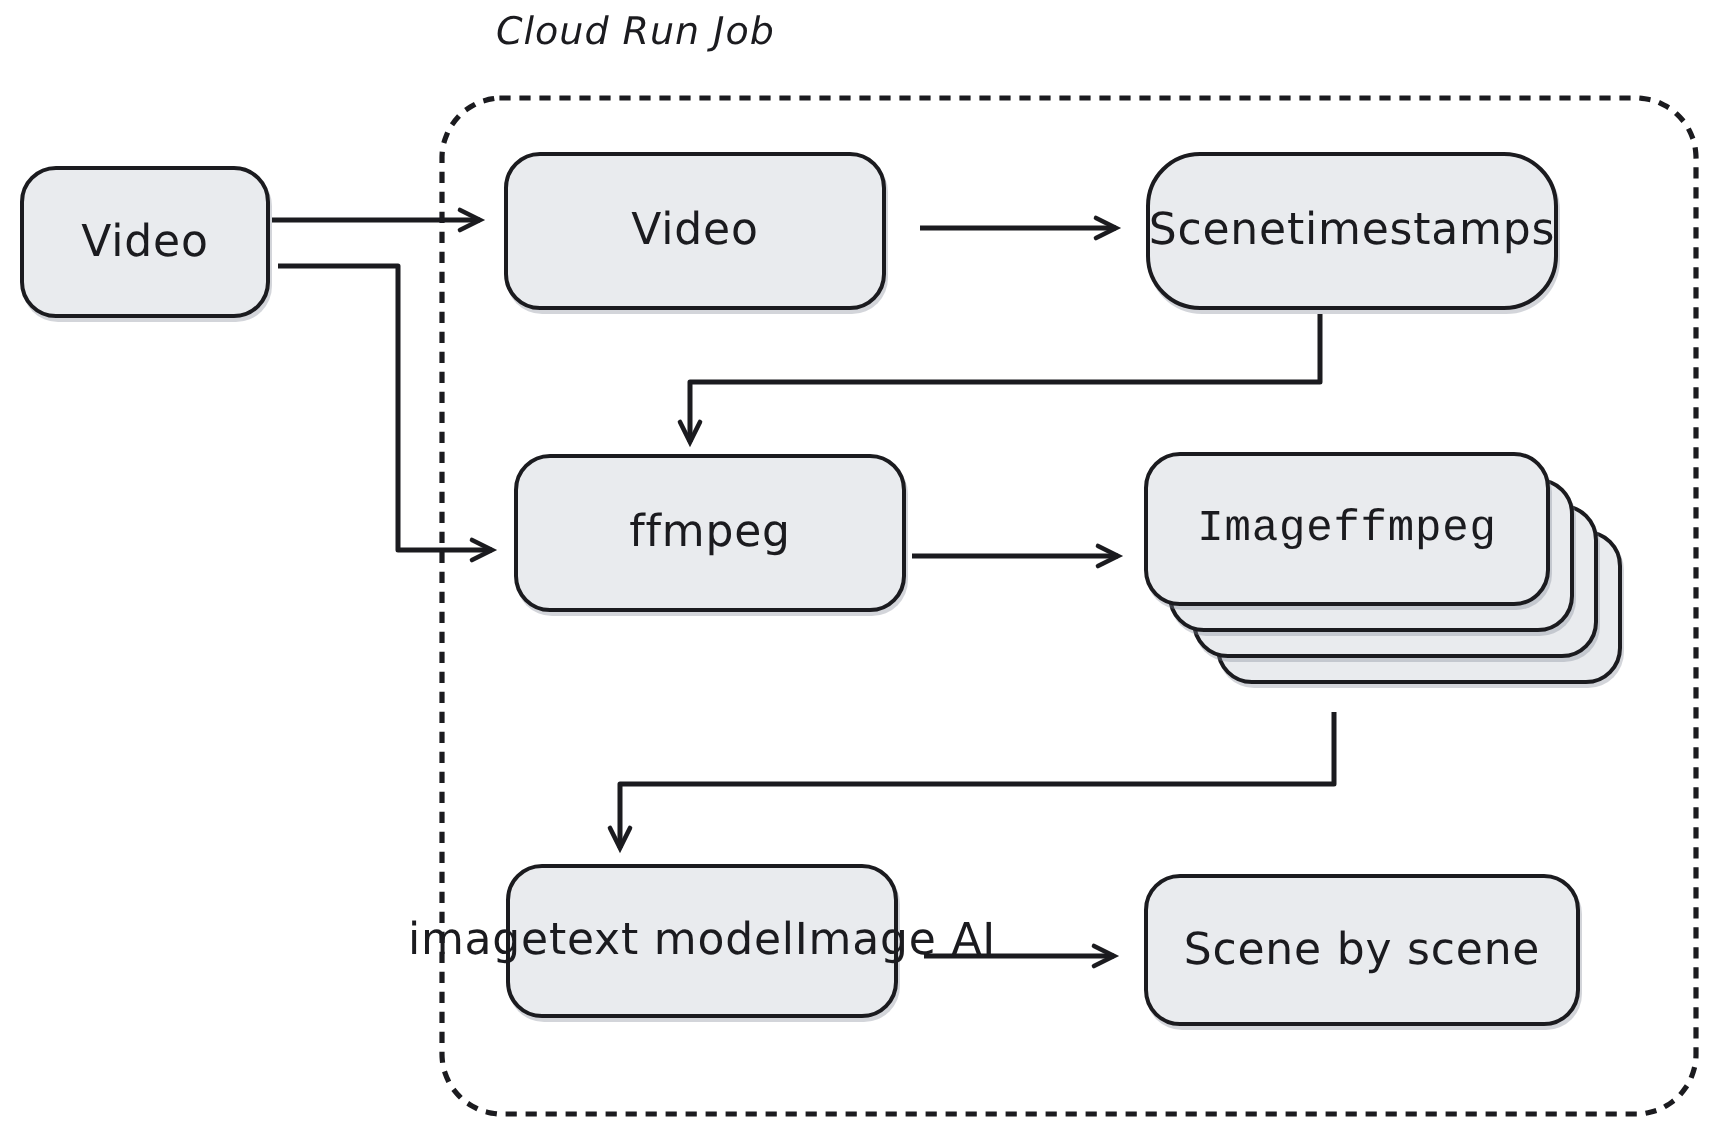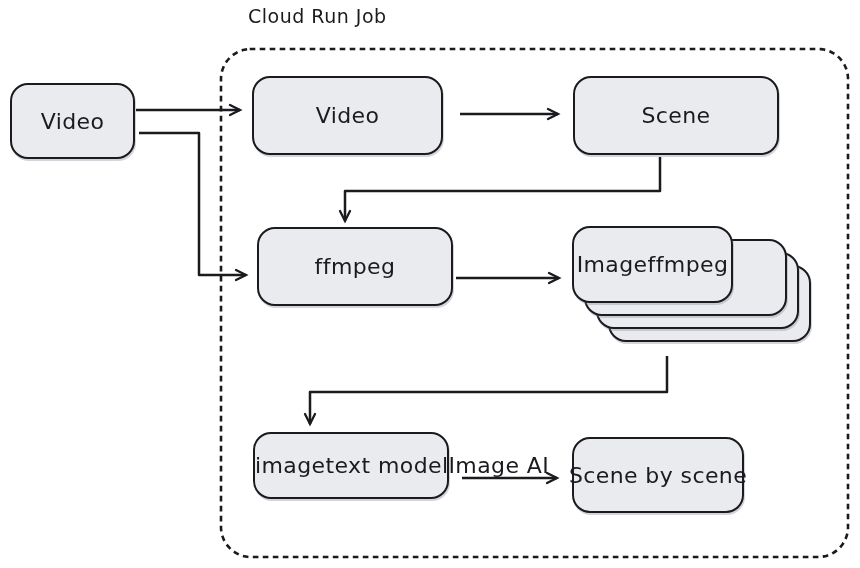--- a/index.html
+++ b/index.html
@@ -20,20 +20,21 @@
     background:var(--bg);
     overflow:hidden;
   }
   .diagram-title{
     position:absolute;
     left:248px;
     top:5px;
     font-size:19px;
     letter-spacing:0.5px;
     white-space:nowrap;
+    font-style:italic;
   }
   svg.layer{
     position:absolute;
     left:0; top:0;
     width:860px; height:568px;
     pointer-events:none;
   }
   .dotted-border{
     stroke:var(--stroke);
     stroke-width:2.6;
@@ -105,38 +106,39 @@
   <div class="diagram-title">Cloud Run Job</div>
 
   <div class="node" style="left:10px; top:83px; width:125px; height:76px;">
     <span>Video</span>
   </div>
 
   <div class="node" style="left:252px; top:76px; width:191px; height:79px;">
     <span>Video</span>
   </div>
 
-  <div class="node" style="left:573px; top:76px; width:206px; height:79px;">
+  <div class="node" style="left:573px; top:76px; width:206px; height:79px;border-radius:27px;">
     <span>Scene</span>
+    <span>timestamps</span>
   </div>
 
   <div class="node" style="left:257px; top:227px; width:196px; height:79px;">
     <span>ffmpeg</span>
   </div>
 
   <div class="stack-layer" style="left:608px; top:265px; width:203px; height:77px;"></div>
   <div class="stack-layer" style="left:596px; top:252px; width:203px; height:77px;"></div>
   <div class="stack-layer" style="left:584px; top:239px; width:203px; height:77px;"></div>
-  <div class="node" style="left:572px; top:226px; width:161px; height:77px;">
+  <div class="node" style="left:572px; top:226px; width:203px; height:77px;font-family:Liberation Mono, monospace;">
     <span>Image</span>
     <span>ffmpeg</span>
   </div>
 
-  <div class="node" style="left:253px; top:432px; width:196px; height:67px;justify-content:space-between;">
+  <div class="node" style="left:253px; top:432px; width:196px; height:77px;">
     <span>imagetext model</span>
     <span>Image AI</span>
   </div>
 
-  <div class="node" style="left:572px; top:437px; width:172px; height:76px;">
+  <div class="node" style="left:572px; top:437px; width:218px; height:76px;">
     <span>Scene by scene</span>
   </div>
 
 </div>
 
 </body></html>

